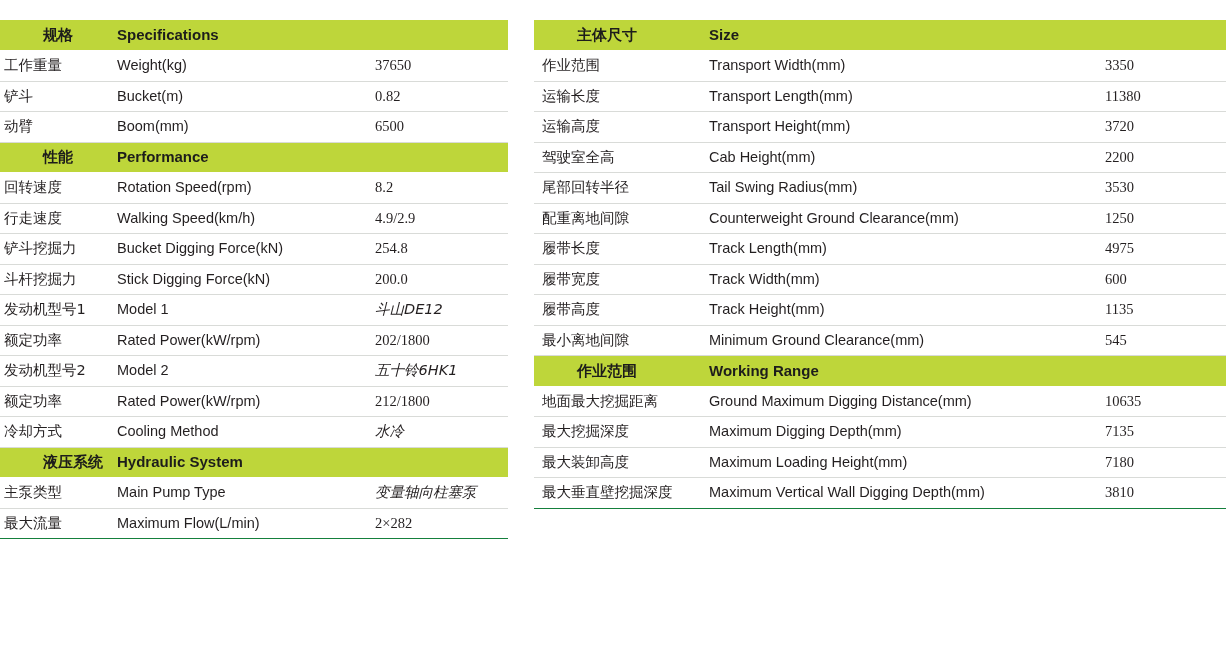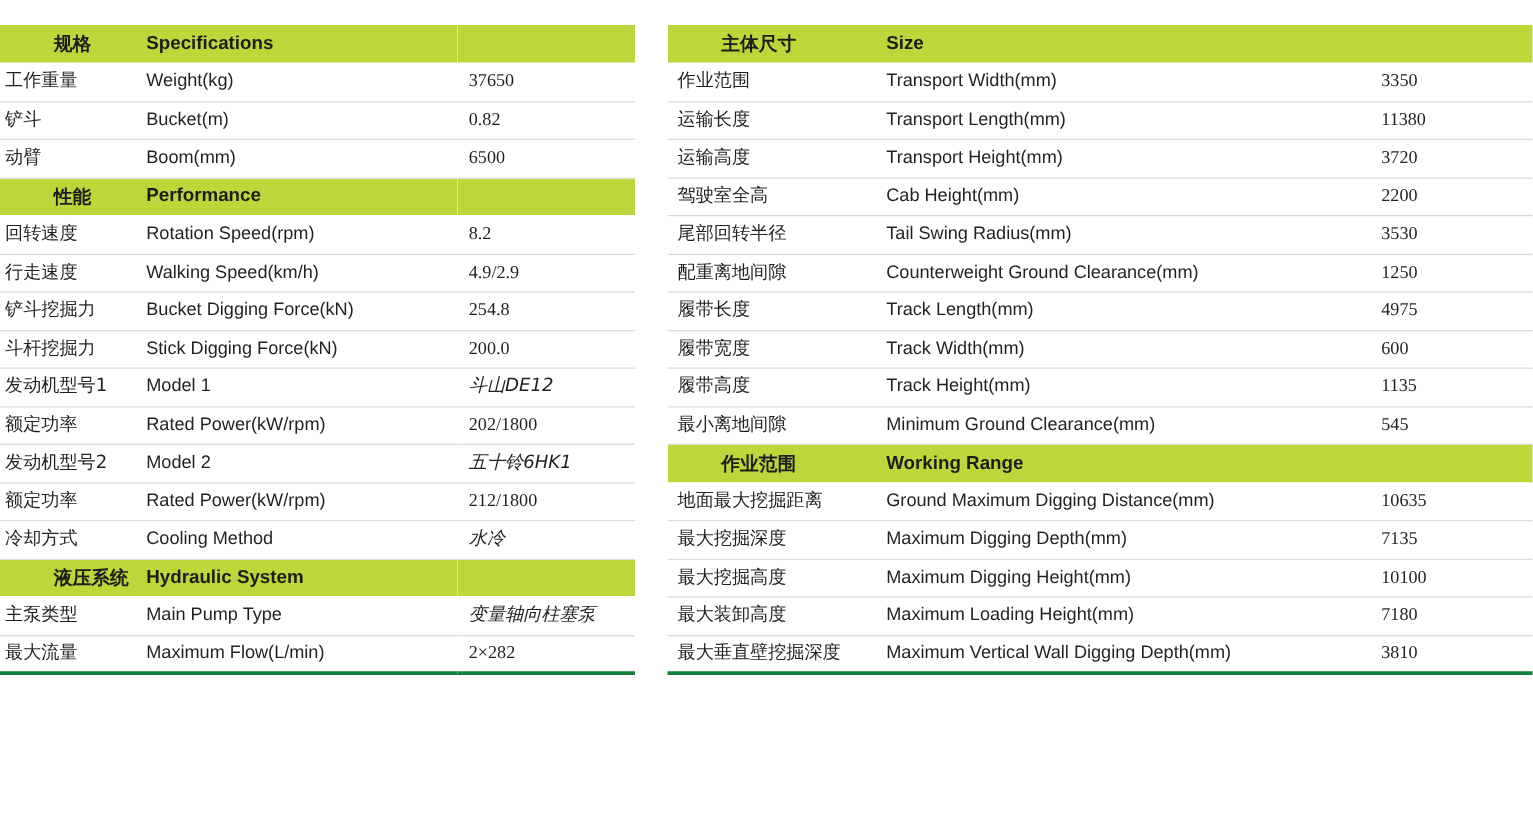--- a/index.html
+++ b/index.html
@@ -76,21 +76,21 @@
   td.c-cn, tr.section td.c-cn {
     font-family: "DejaVu Sans", "Liberation Sans", sans-serif;
   }
   td.c-val {
     font-family: Liberation Serif, serif;
   }
   td.c-val.cjk {
     font-family: "DejaVu Sans", "Liberation Sans", sans-serif;
     font-style: italic;
   }
-  tr.last td { border-bottom: 3px solid #15803d; }
+  tr.last td { border-bottom: 1px solid #15803d; }
 </style>
 </head>
 <body>
 
 <div class="sheet">
 
   <div class="column col-left">
     <table class="spec">
       <tbody>
           <tr class="section">
@@ -251,25 +251,20 @@
             <td class="c-cn">地面最大挖掘距离</td>
             <td class="c-en">Ground Maximum Digging Distance(mm)</td>
             <td class="c-val">10635</td>
           </tr>
           <tr>
             <td class="c-cn">最大挖掘深度</td>
             <td class="c-en">Maximum Digging Depth(mm)</td>
             <td class="c-val">7135</td>
           </tr>
           <tr>
-            <td class="c-cn">最大挖掘高度</td>
-            <td class="c-en">Maximum Digging Height(mm)</td>
-            <td class="c-val">10100</td>
-          </tr>
-          <tr>
             <td class="c-cn">最大装卸高度</td>
             <td class="c-en">Maximum Loading Height(mm)</td>
             <td class="c-val">7180</td>
           </tr>
           <tr class="last">
             <td class="c-cn">最大垂直壁挖掘深度</td>
             <td class="c-en">Maximum Vertical Wall Digging Depth(mm)</td>
             <td class="c-val">3810</td>
           </tr>
         </tbody>

